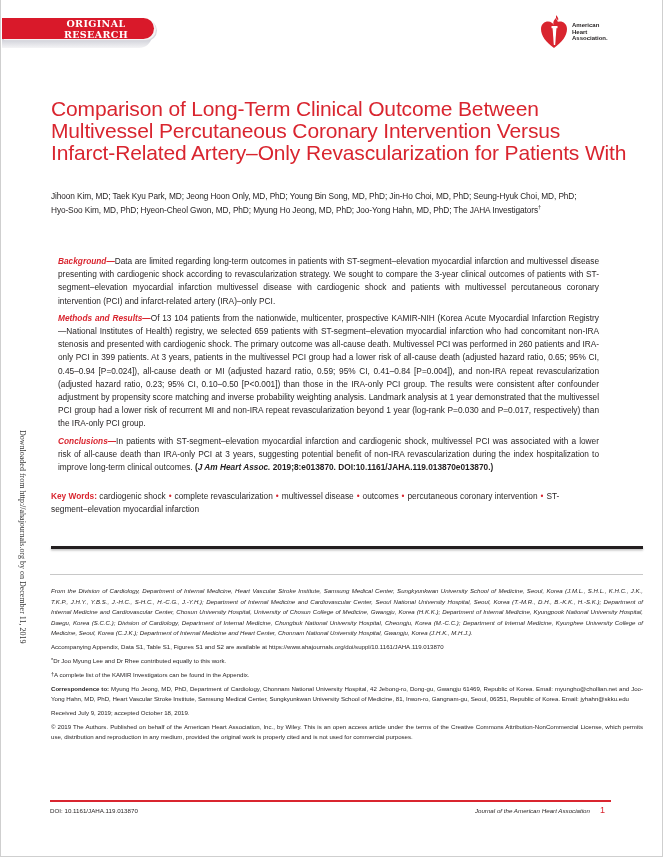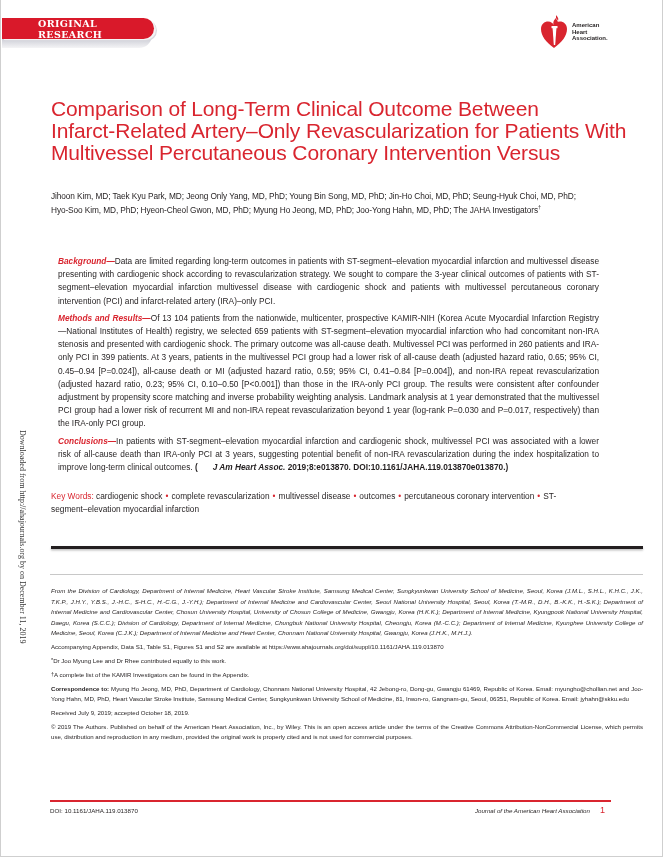--- a/index.html
+++ b/index.html
@@ -4,21 +4,21 @@
 <style>
   * { box-sizing: border-box; margin: 0; padding: 0; }
   html, body { width: 663px; height: 857px; background: #fff; overflow: hidden; }
   body { position: relative; font-family: "Liberation Sans", sans-serif; color: #231f20; }
 
   .page-border { position: absolute; left: 0; top: 0; width: 663px; height: 857px; border-left: 1px solid #cfcfcf; border-bottom: 1px solid #cfcfcf; border-right: 1px solid #cfcfcf; pointer-events: none; }
 
   
   .ribbon-wrap { position: absolute; left: 2px; top: 14px; width: 158px; height: 40px; }
   .ribbon-shadow { position: absolute; left: 0; top: 8px; width: 150px; height: 26px; background: linear-gradient(to bottom, #e9e9ee 0%, #c8c9d2 60%, #f4f4f6 100%); border-radius: 0 14px 14px 0; }
-  .ribbon { position: absolute; left: 0; top: 4px; width: 152px; height: 21px; background: #d9192a; border-radius: 0 11px 11px 0; box-shadow: 2px 1px 0 #f3f3f3, 3px 2px 0 #d8d8de; display: flex; align-items: center; padding-left: 36px; }
+  .ribbon { position: absolute; left: 0; top: 4px; width: 152px; height: 21px; background: #d9192a; border-radius: 0 11px 11px 0; box-shadow: 2px 1px 0 #f3f3f3, 3px 2px 0 #d8d8de; display: flex; align-items: center; padding-left: 36px; text-align: center; }
   .ribbon-label { font-family: "DejaVu Serif", serif; font-weight: bold; font-size: 9.5px; color: #fff; letter-spacing: 0.4px; }
 
   
   .logo { position: absolute; left: 540px; top: 14px; display: flex; align-items: center; }
   .logo svg { width: 28px; height: 36px; }
   .logo-text { margin-left: 4px; font-size: 6px; line-height: 6.8px; font-weight: bold; color: #231f20; }
   .logo-text span { display: block; }
 
   
   .title { position: absolute; left: 51px; top: 98px; width: 600px; color: #d9252f; font-size: 21px; line-height: 22px; letter-spacing: -0.15px; }
@@ -27,24 +27,24 @@
   
   .authors { position: absolute; left: 51px; top: 189px; width: 600px; font-size: 8.3px; line-height: 14px; color: #231f20; letter-spacing: -0.1px; }
   .authors span { display: block; white-space: nowrap; }
   sup { font-size: 5.5px; vertical-align: top; line-height: 8px; }
 
   
   .abstract { position: absolute; left: 58px; top: 255px; width: 541px; font-size: 8.3px; line-height: 13.2px; color: #231f20; text-align: justify; }
   .abstract p { margin-bottom: 4px; }
   .abs-head { color: #d9252f; font-weight: bold; font-style: italic; }
   .cite { font-weight: bold; }
-  .cite i { font-style: italic; padding-left: 15px; }
+  .cite i { font-style: italic; }
 
   .keywords { position: absolute; left: 51px; top: 490px; width: 541px; font-size: 8.3px; line-height: 13.2px; }
-  .kw-label { color: #d9252f; font-weight: normal; }
+  .kw-label { color: #d9252f; font-weight: bold; }
   .kw-dot { color: #d9252f; margin: 0 3px; }
 
   .black-rule { position: absolute; left: 51px; top: 546px; width: 592px; height: 2.5px; background: #231f20; box-shadow: 0 1.5px 2px rgba(0,0,0,0.25); }
   .gray-rule { position: absolute; left: 50px; top: 574px; width: 593px; height: 1px; background: #c8c8c8; }
 
   
   .affil { position: absolute; left: 51px; top: 586px; width: 592px; font-size: 6.1px; line-height: 10.6px; color: #231f20; text-align: justify; }
   .affil p { margin-bottom: 3.2px; }
   .affil .italic { font-style: italic; }
   .affil b { font-weight: bold; }
@@ -81,26 +81,26 @@
   </svg>
   <div class="logo-text">
     <span>American</span>
     <span>Heart</span>
     <span>Association.</span>
   </div>
 </div>
 
 <h1 class="title" style="font-weight:normal;">
   <span>Comparison of Long-Term Clinical Outcome Between</span>
+  <span>Multivessel Percutaneous Coronary Intervention Versus</span>
   <span>Infarct-Related Artery–Only Revascularization for Patients With</span>
-  <span>Multivessel Percutaneous Coronary Intervention Versus</span>
 </h1>
 
 <div class="authors">
-  <span>Jihoon Kim, MD; Taek Kyu Park, MD; Jeong Only Yang, MD, PhD; Young Bin Song, MD, PhD; Jin-Ho Choi, MD, PhD; Seung-Hyuk Choi, MD, PhD;</span>
+  <span>Jihoon Kim, MD; Taek Kyu Park, MD; Jeong Hoon Only, MD, PhD; Young Bin Song, MD, PhD; Jin-Ho Choi, MD, PhD; Seung-Hyuk Choi, MD, PhD;</span>
   <span><span style="display:inline">Hyo-Soo Kim, MD, PhD; Hyeon-Cheol Gwon, MD, PhD; Myung Ho Jeong, MD, PhD; Joo-Yong Hahn, MD, PhD; The JAHA Investigators</span><sup>†</sup></span>
 </div>
 
 <div class="abstract">
   <p>
     <span class="abs-head">Background—</span><span>Data are limited regarding long-term outcomes in patients with ST-segment–elevation myocardial infarction and multivessel disease presenting with cardiogenic shock according to revascularization strategy. We sought to compare the 3-year clinical outcomes of patients with ST-segment–elevation myocardial infarction multivessel disease with cardiogenic shock and patients with multivessel percutaneous coronary intervention (PCI) and infarct-related artery (IRA)–only PCI.</span>
   </p>
   <p>
     <span class="abs-head">Methods and Results—</span><span>Of 13 104 patients from the nationwide, multicenter, prospective KAMIR-NIH (Korea Acute Myocardial Infarction Registry—National Institutes of Health) registry, we selected 659 patients with ST-segment–elevation myocardial infarction who had concomitant non-IRA stenosis and presented with cardiogenic shock. The primary outcome was all-cause death. Multivessel PCI was performed in 260 patients and IRA-only PCI in 399 patients. At 3 years, patients in the multivessel PCI group had a lower risk of all-cause death (adjusted hazard ratio, 0.65; 95% CI, 0.45–0.94 [P=0.024]), all-cause death or MI (adjusted hazard ratio, 0.59; 95% CI, 0.41–0.84 [P=0.004]), and non-IRA repeat revascularization (adjusted hazard ratio, 0.23; 95% CI, 0.10–0.50 [P&lt;0.001]) than those in the IRA-only PCI group. The results were consistent after confounder adjustment by propensity score matching and inverse probability weighting analysis. Landmark analysis at 1 year demonstrated that the multivessel PCI group had a lower risk of recurrent MI and non-IRA repeat revascularization beyond 1 year (log-rank P=0.030 and P=0.017, respectively) than the IRA-only PCI group.</span>
   </p>

